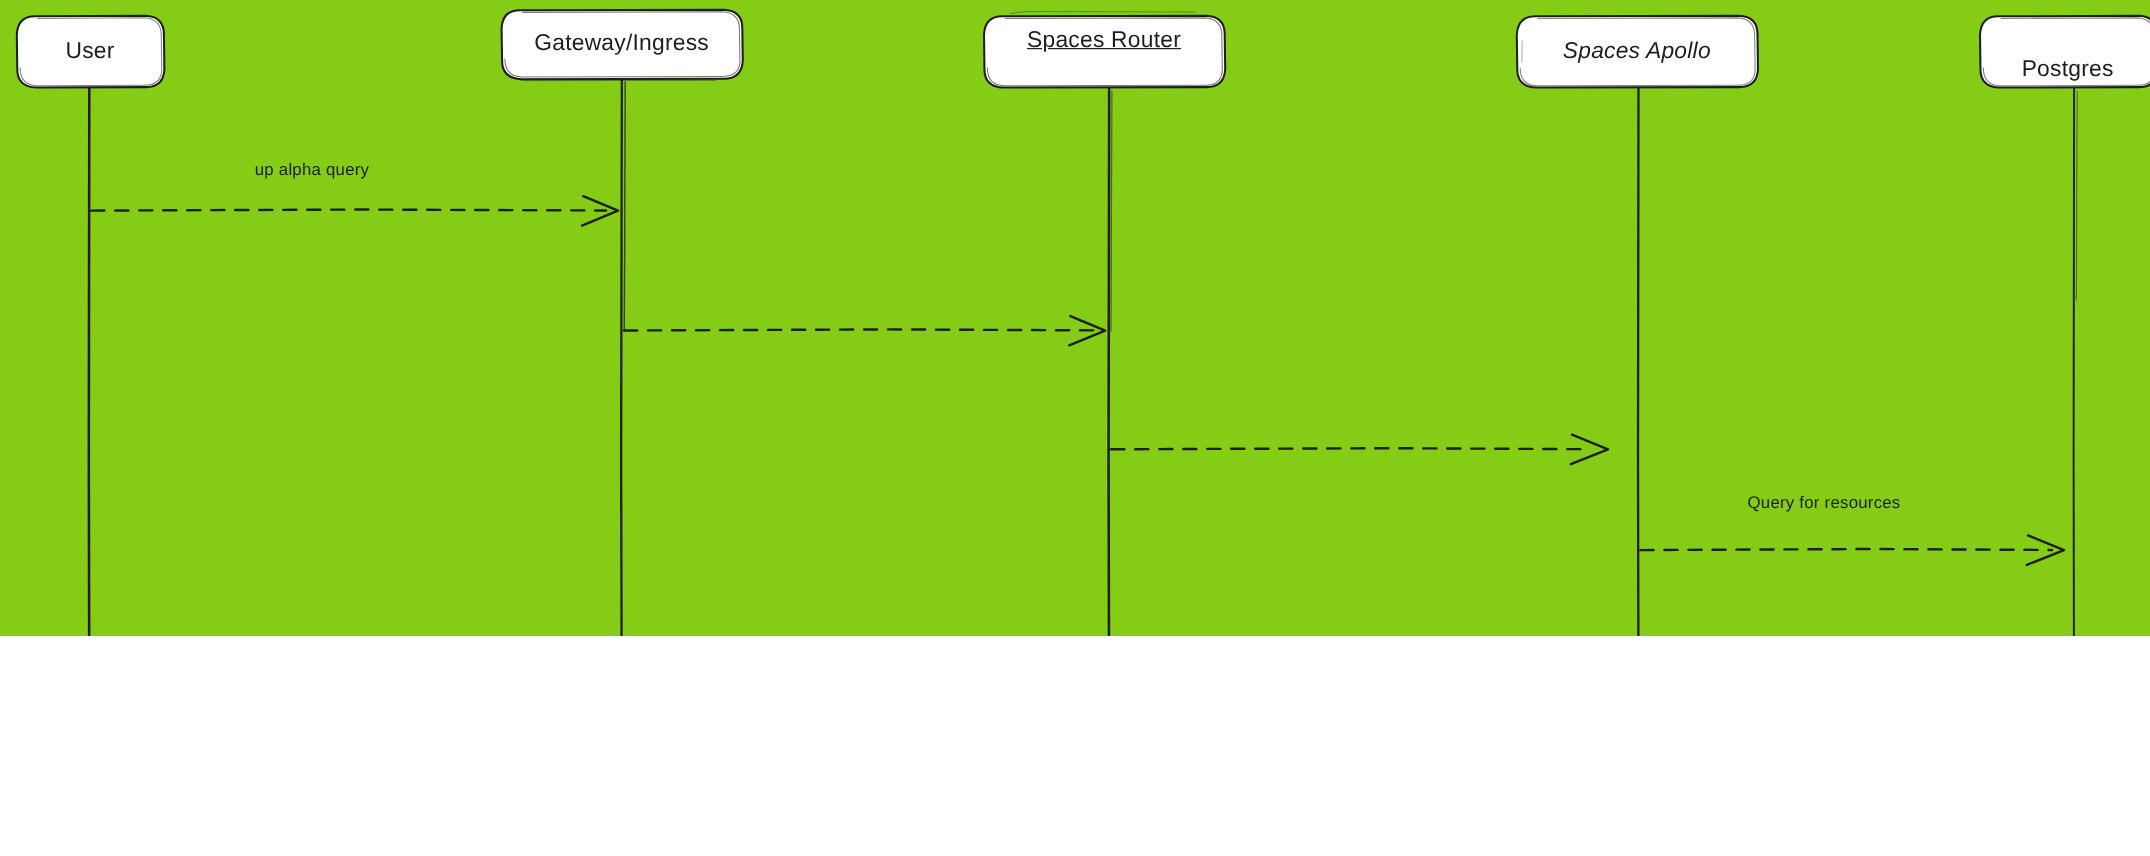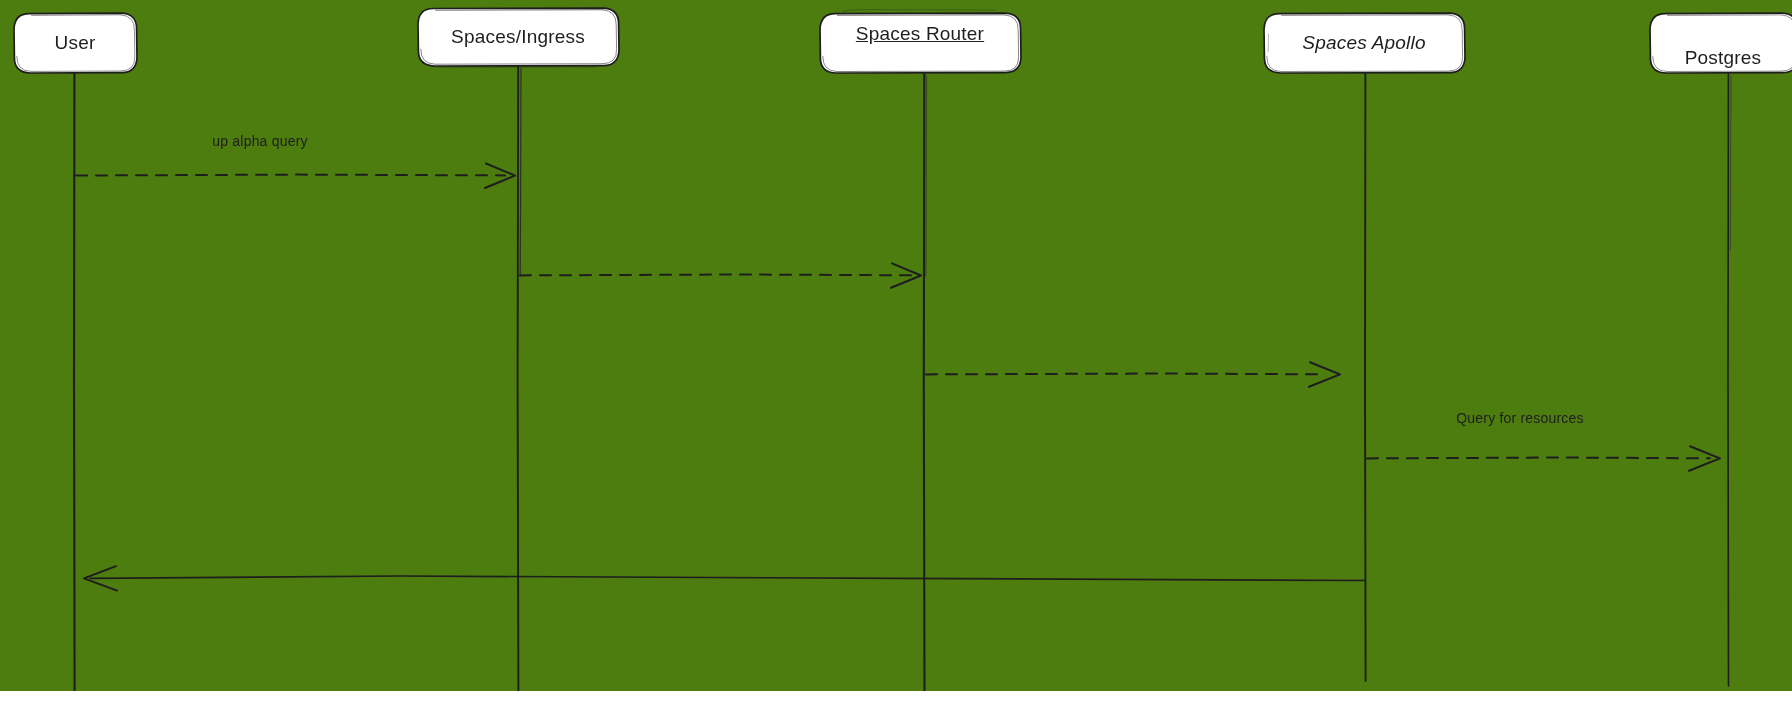--- a/index.html
+++ b/index.html
@@ -7,22 +7,22 @@
     margin: 0;
     padding: 0;
     background: #ffffff;
   }
   body {
     font-family: "Liberation Sans", sans-serif;
   }
   #canvas {
     position: relative;
     width: 1792px;
-    height: 691px;
-    background: #4d7c0f;
+    height: 530px;
+    background: #84cc16;
     overflow: hidden;
   }
   #diagram-svg {
     position: absolute;
     top: 0;
     left: 0;
     width: 1792px;
     height: 713px;
   }
   .actor-label {
@@ -137,21 +137,21 @@
       </g>
 
       <g>
         <path d="M 1364 580.5 L 900 578.4 L 400 576.0 L 90 578.3" stroke-width="1.7"></path>
         <path d="M 116 566.2 L 84 578.4 L 117 590.6" stroke-width="1.9"></path>
       </g>
     </g>
   </svg>
 
   <div class="actor-label" style="left:75px;  top:43px;">User</div>
-  <div class="actor-label" style="left:518px; top:37px;">Spaces/Ingress</div>
+  <div class="actor-label" style="left:518px; top:37px;">Gateway/Ingress</div>
   <div class="actor-label" style="left:920px; top:34px;text-decoration:underline;">Spaces Router</div>
   <div class="actor-label" style="left:1364px;top:43px;font-style:italic;">Spaces Apollo</div>
   <div class="actor-label" style="left:1723px;top:58px;">Postgres</div>
 
   <div class="msg-label" style="left:260px;  top:141px;">up alpha query</div>
   <div class="msg-label" style="left:1520px; top:418px;">Query for resources</div>
 
   <div class="lifeline-hit" style="left:74px;  top:73px;  height:617px;"></div>
   <div class="lifeline-hit" style="left:518px; top:66px;  height:633px;"></div>
   <div class="lifeline-hit" style="left:924px; top:73px;  height:626px;"></div>

